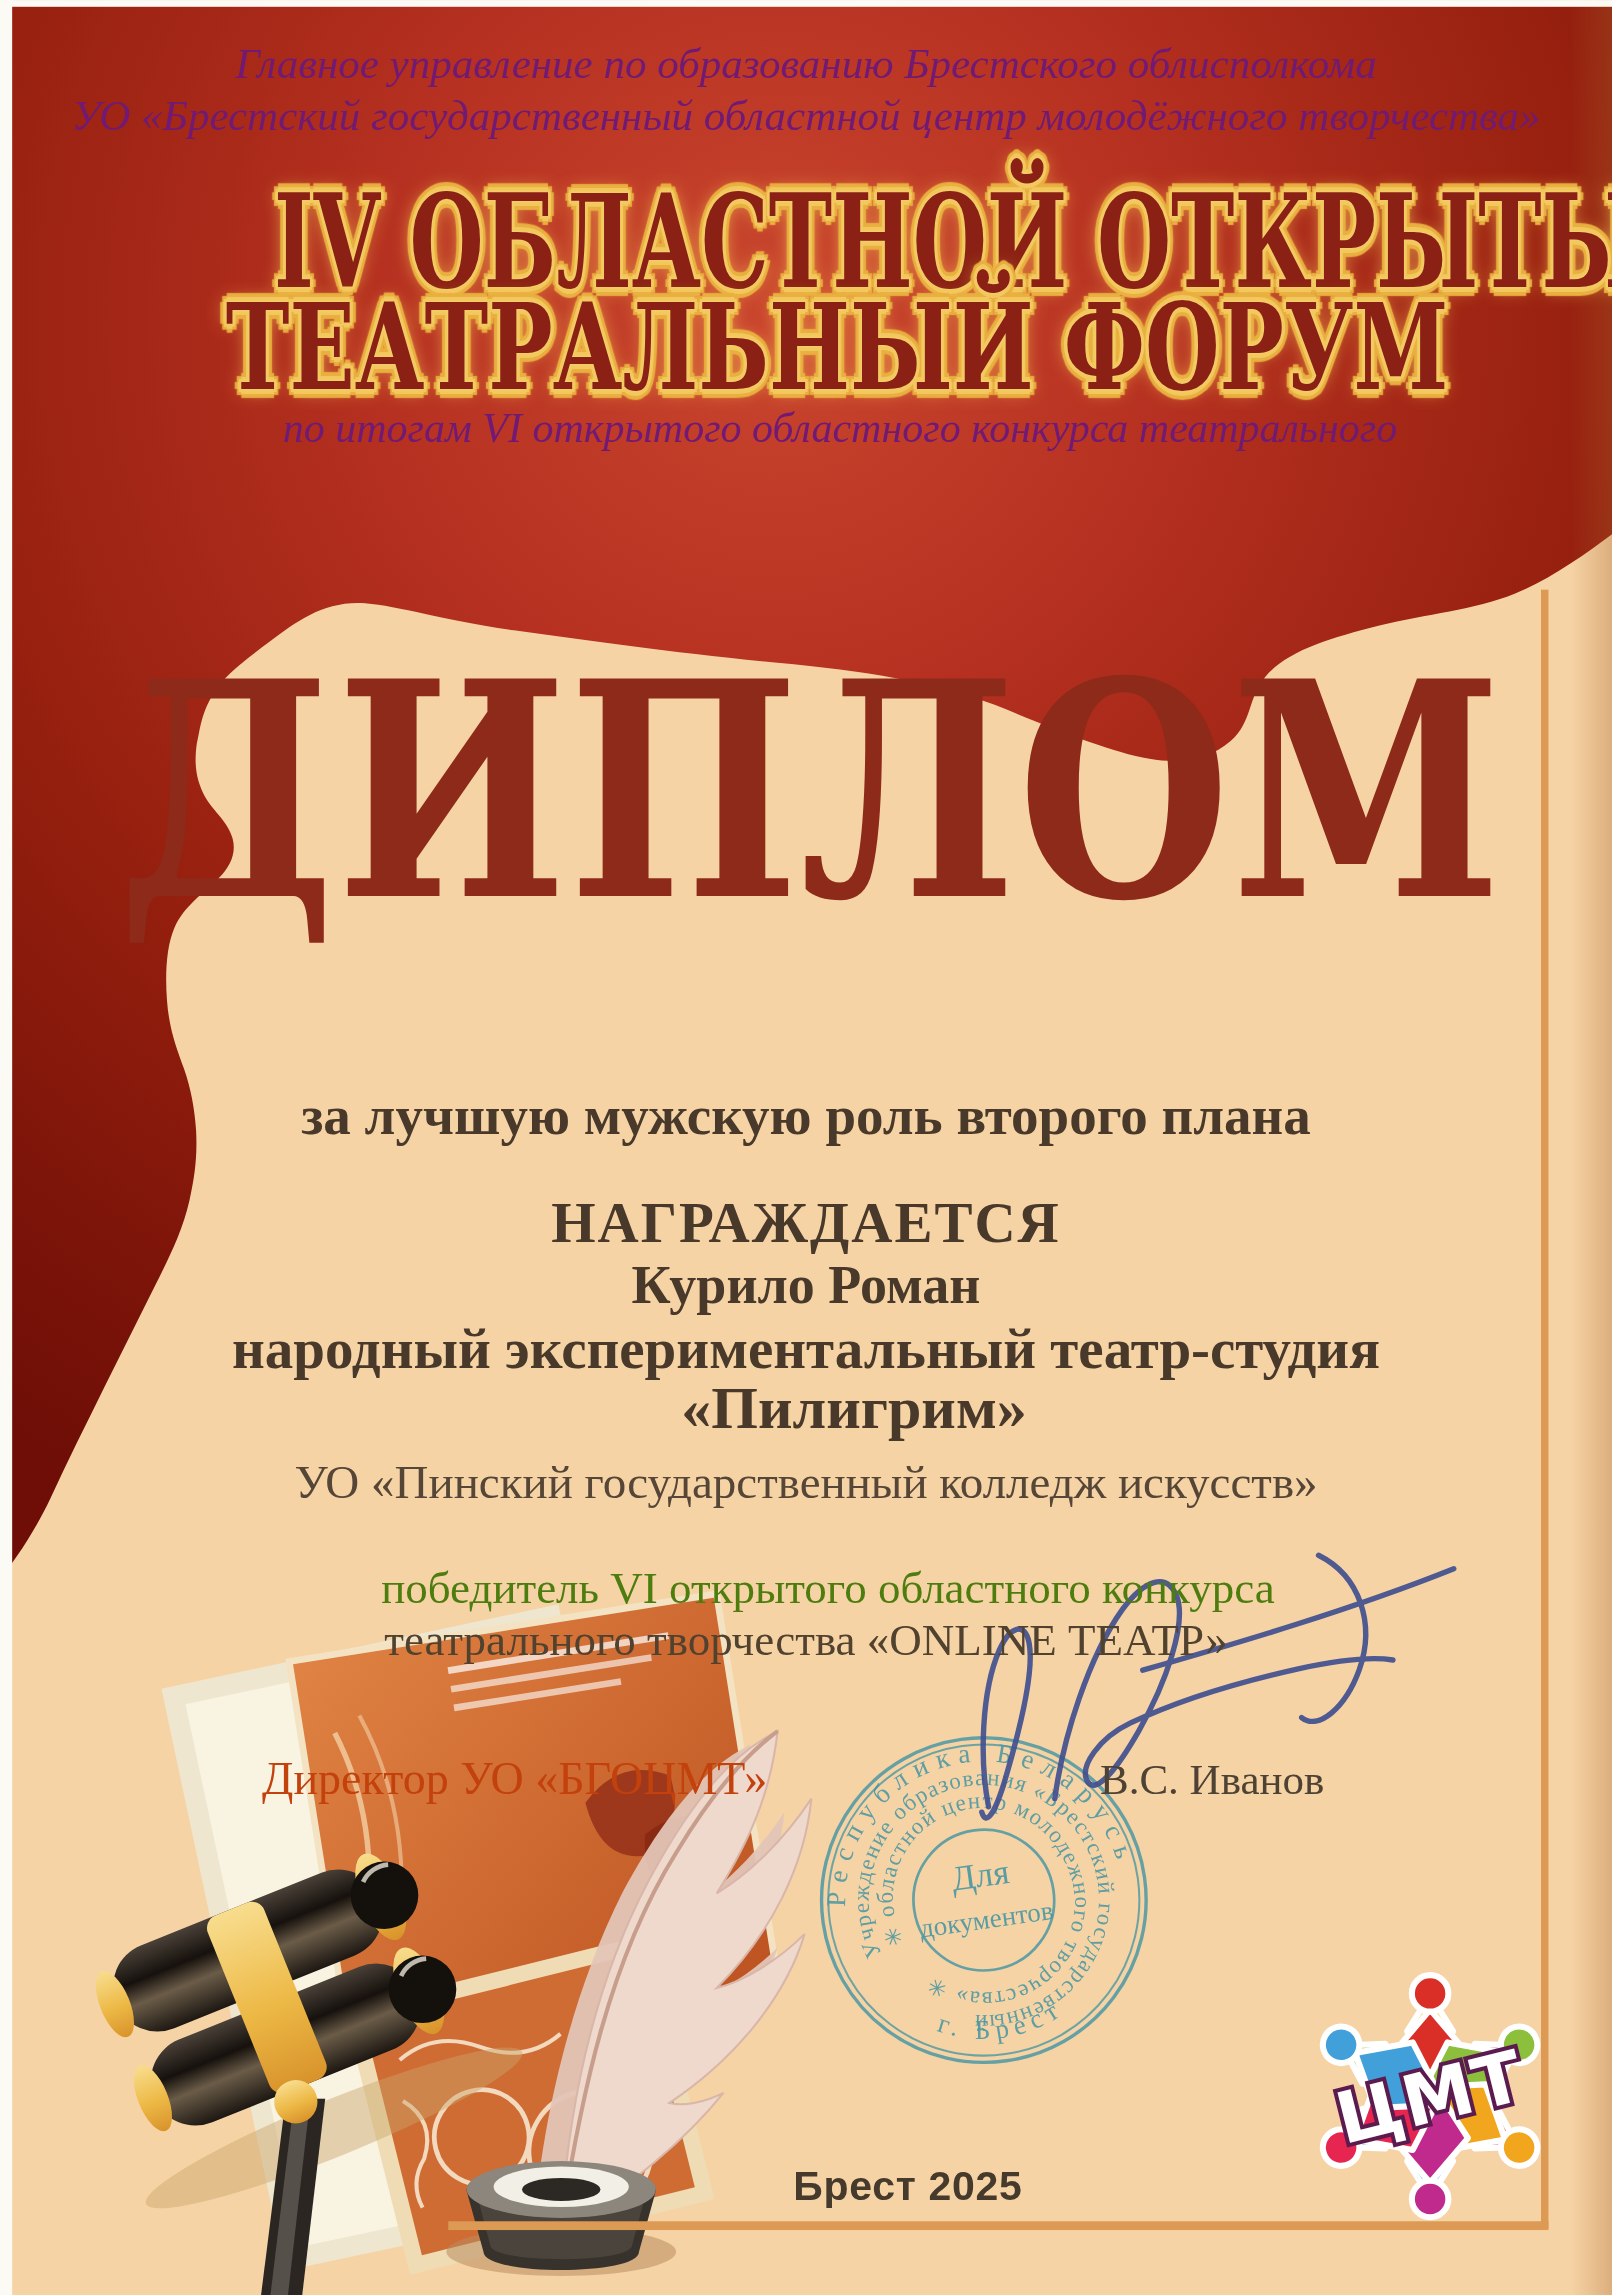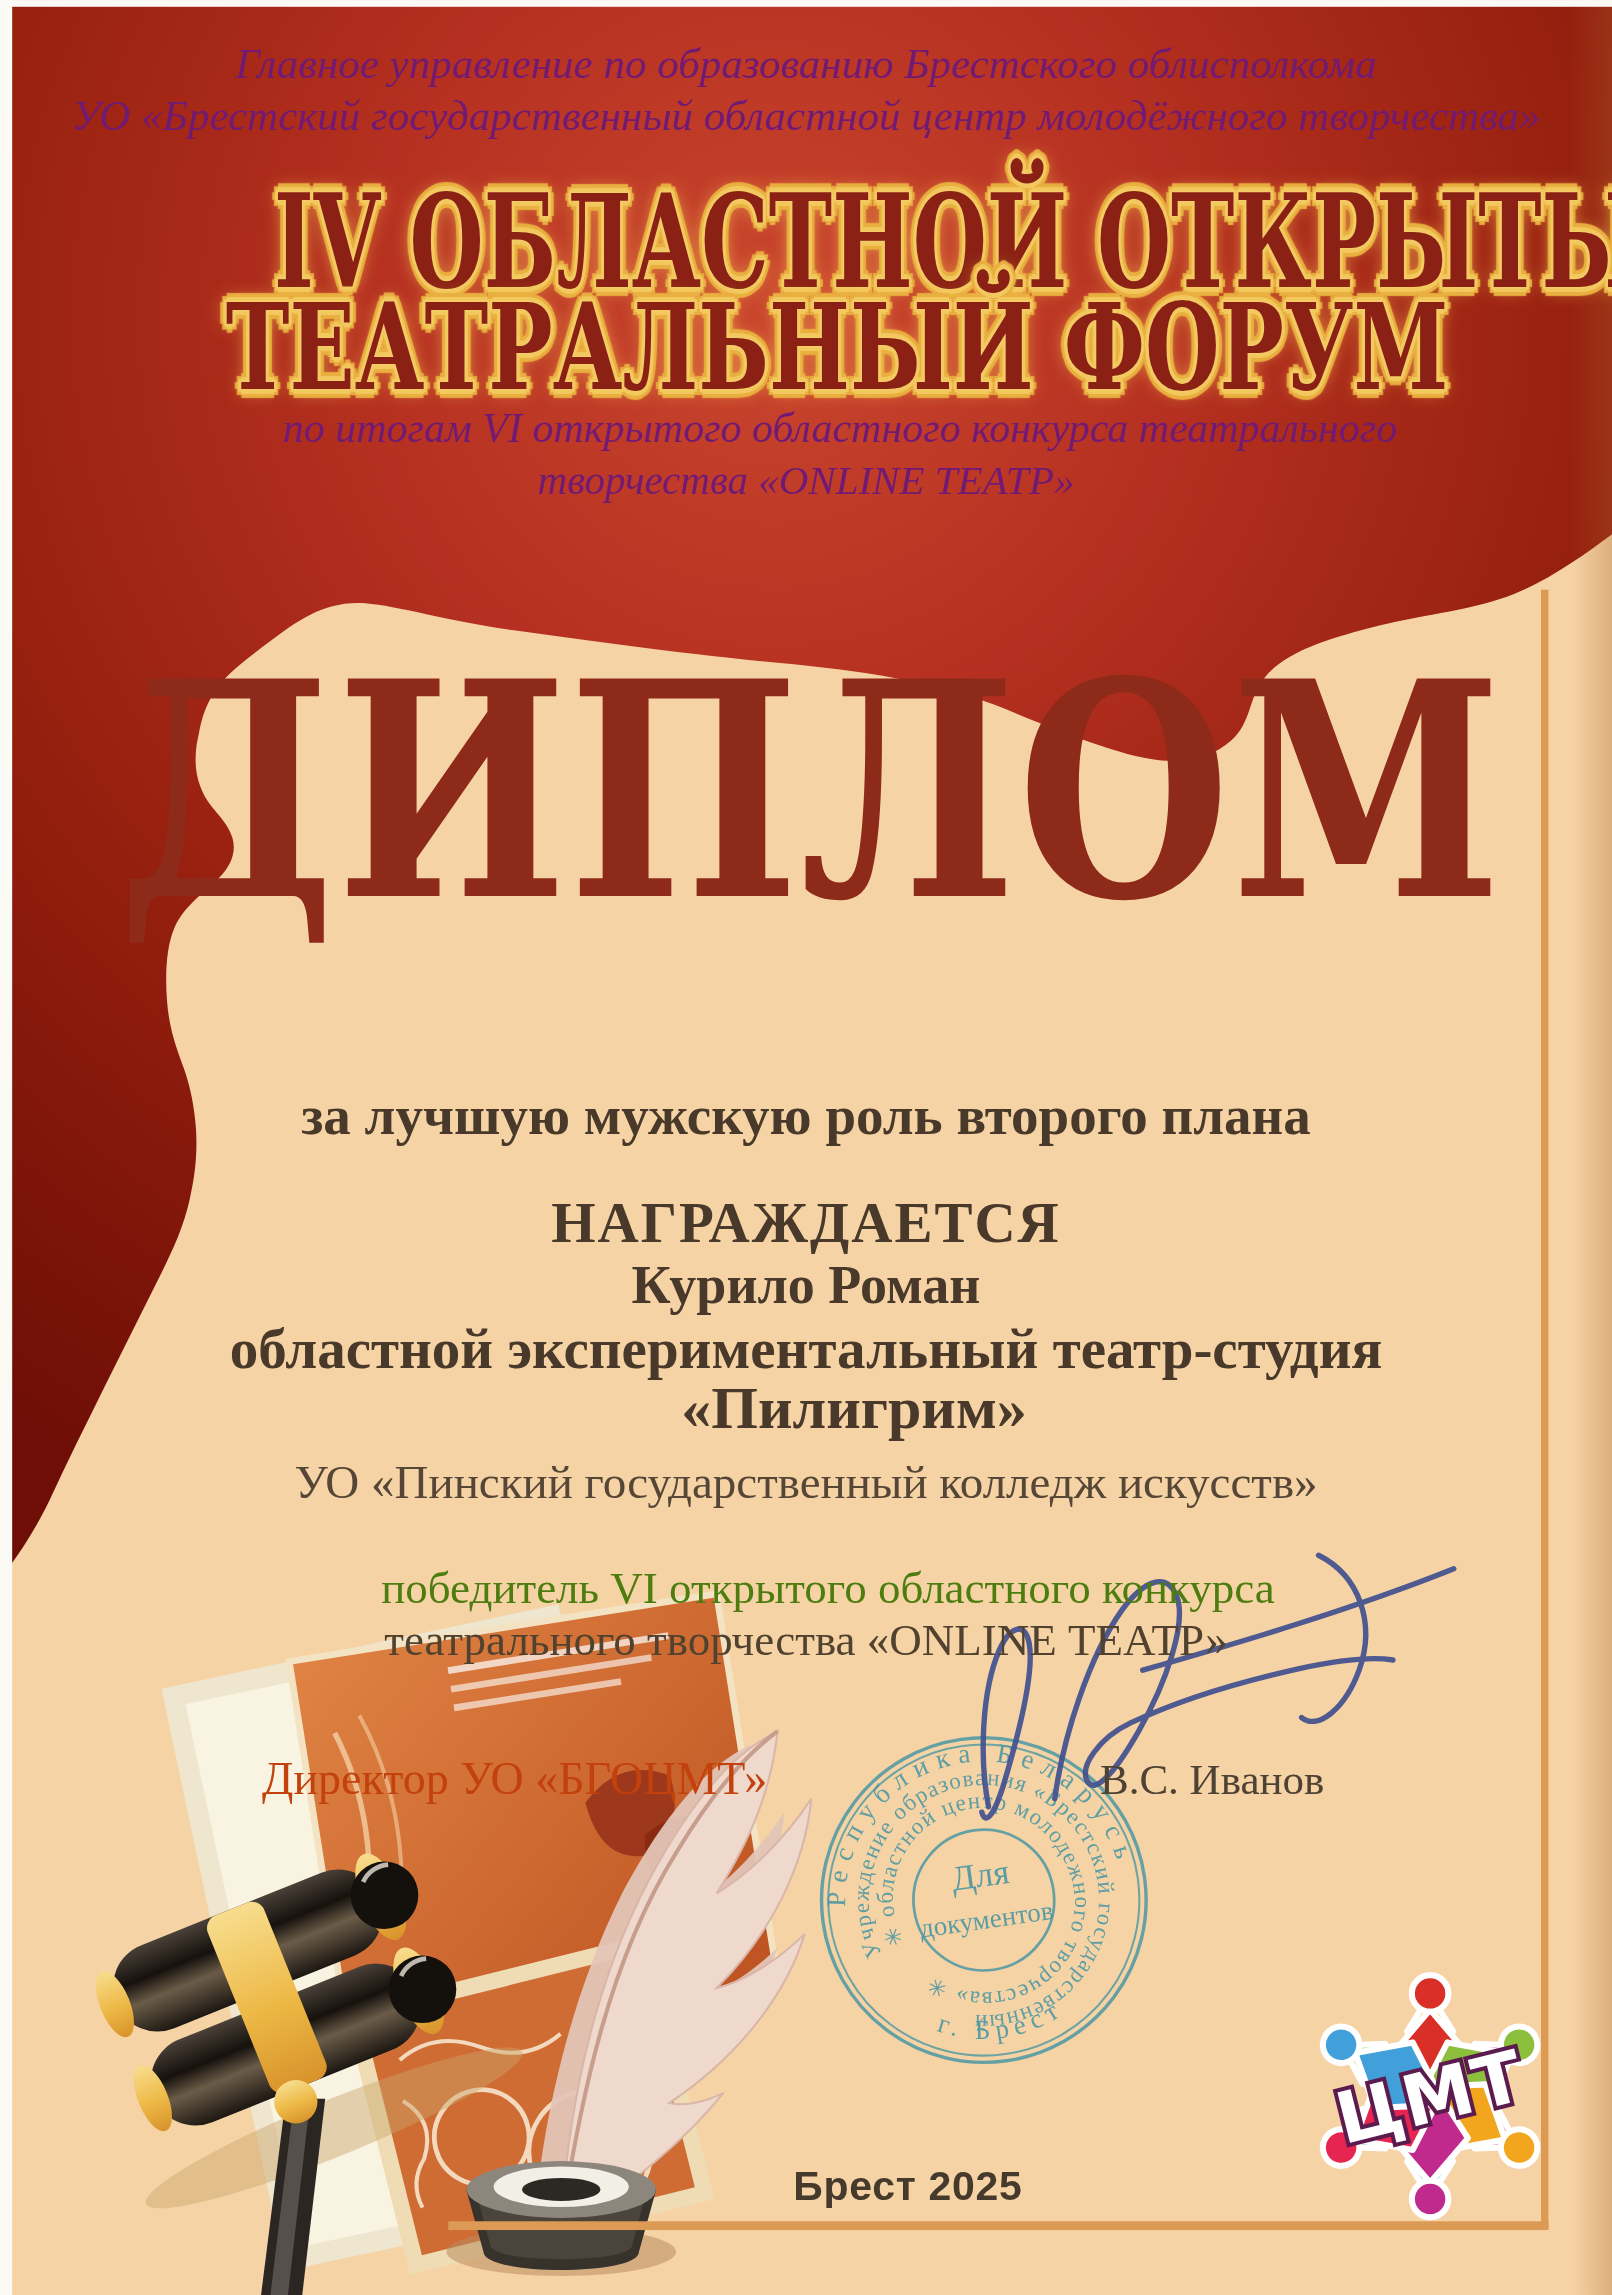--- a/index.html
+++ b/index.html
@@ -235,28 +235,27 @@
     <rect x="0" y="0" width="2384" height="10" fill="#fbfaf5"></rect>
   </svg>
 
   <div class="txt cream it header1">Главное управление по образованию Брестского облисполкома</div>
   <div class="txt cream it header2">УО «Брестский государственный областной центр молодёжного творчества»</div>
 
   <div class="txt goldline title1">IV ОБЛАСТНОЙ ОТКРЫТЫЙ</div>
   <div class="txt goldline title2">ТЕАТРАЛЬНЫЙ ФОРУМ</div>
 
   <div class="txt cream it sub1">по итогам VI открытого областного конкурса театрального</div>
-  <div class="txt cream it sub2">творчества «ONLINE ТЕАТР»</div>
 
   <div class="txt diplom">ДИПЛОМ</div>
 
   <div class="txt b reason">за лучшую мужскую роль второго плана</div>
   <div class="txt b nagra">НАГРАЖДАЕТСЯ</div>
   <div class="txt b name">Курило Роман</div>
-  <div class="txt b coll1">областной экспериментальный театр-студия</div>
+  <div class="txt b coll1">народный экспериментальный театр-студия</div>
   <div class="txt b coll2">«Пилигрим»</div>
   <div class="txt inst">УО «Пинский государственный колледж искусств»</div>
   <div class="txt pobed">победитель  VI открытого областного конкурса</div>
   <div class="txt theatr">театрального творчества «ONLINE ТЕАТР»</div>
 
   <div class="dirrow">
     <span class="dirpos">Директор УО «БГОЦМТ»</span>
     <span class="dirname">В.С. Иванов</span>
   </div>
 

